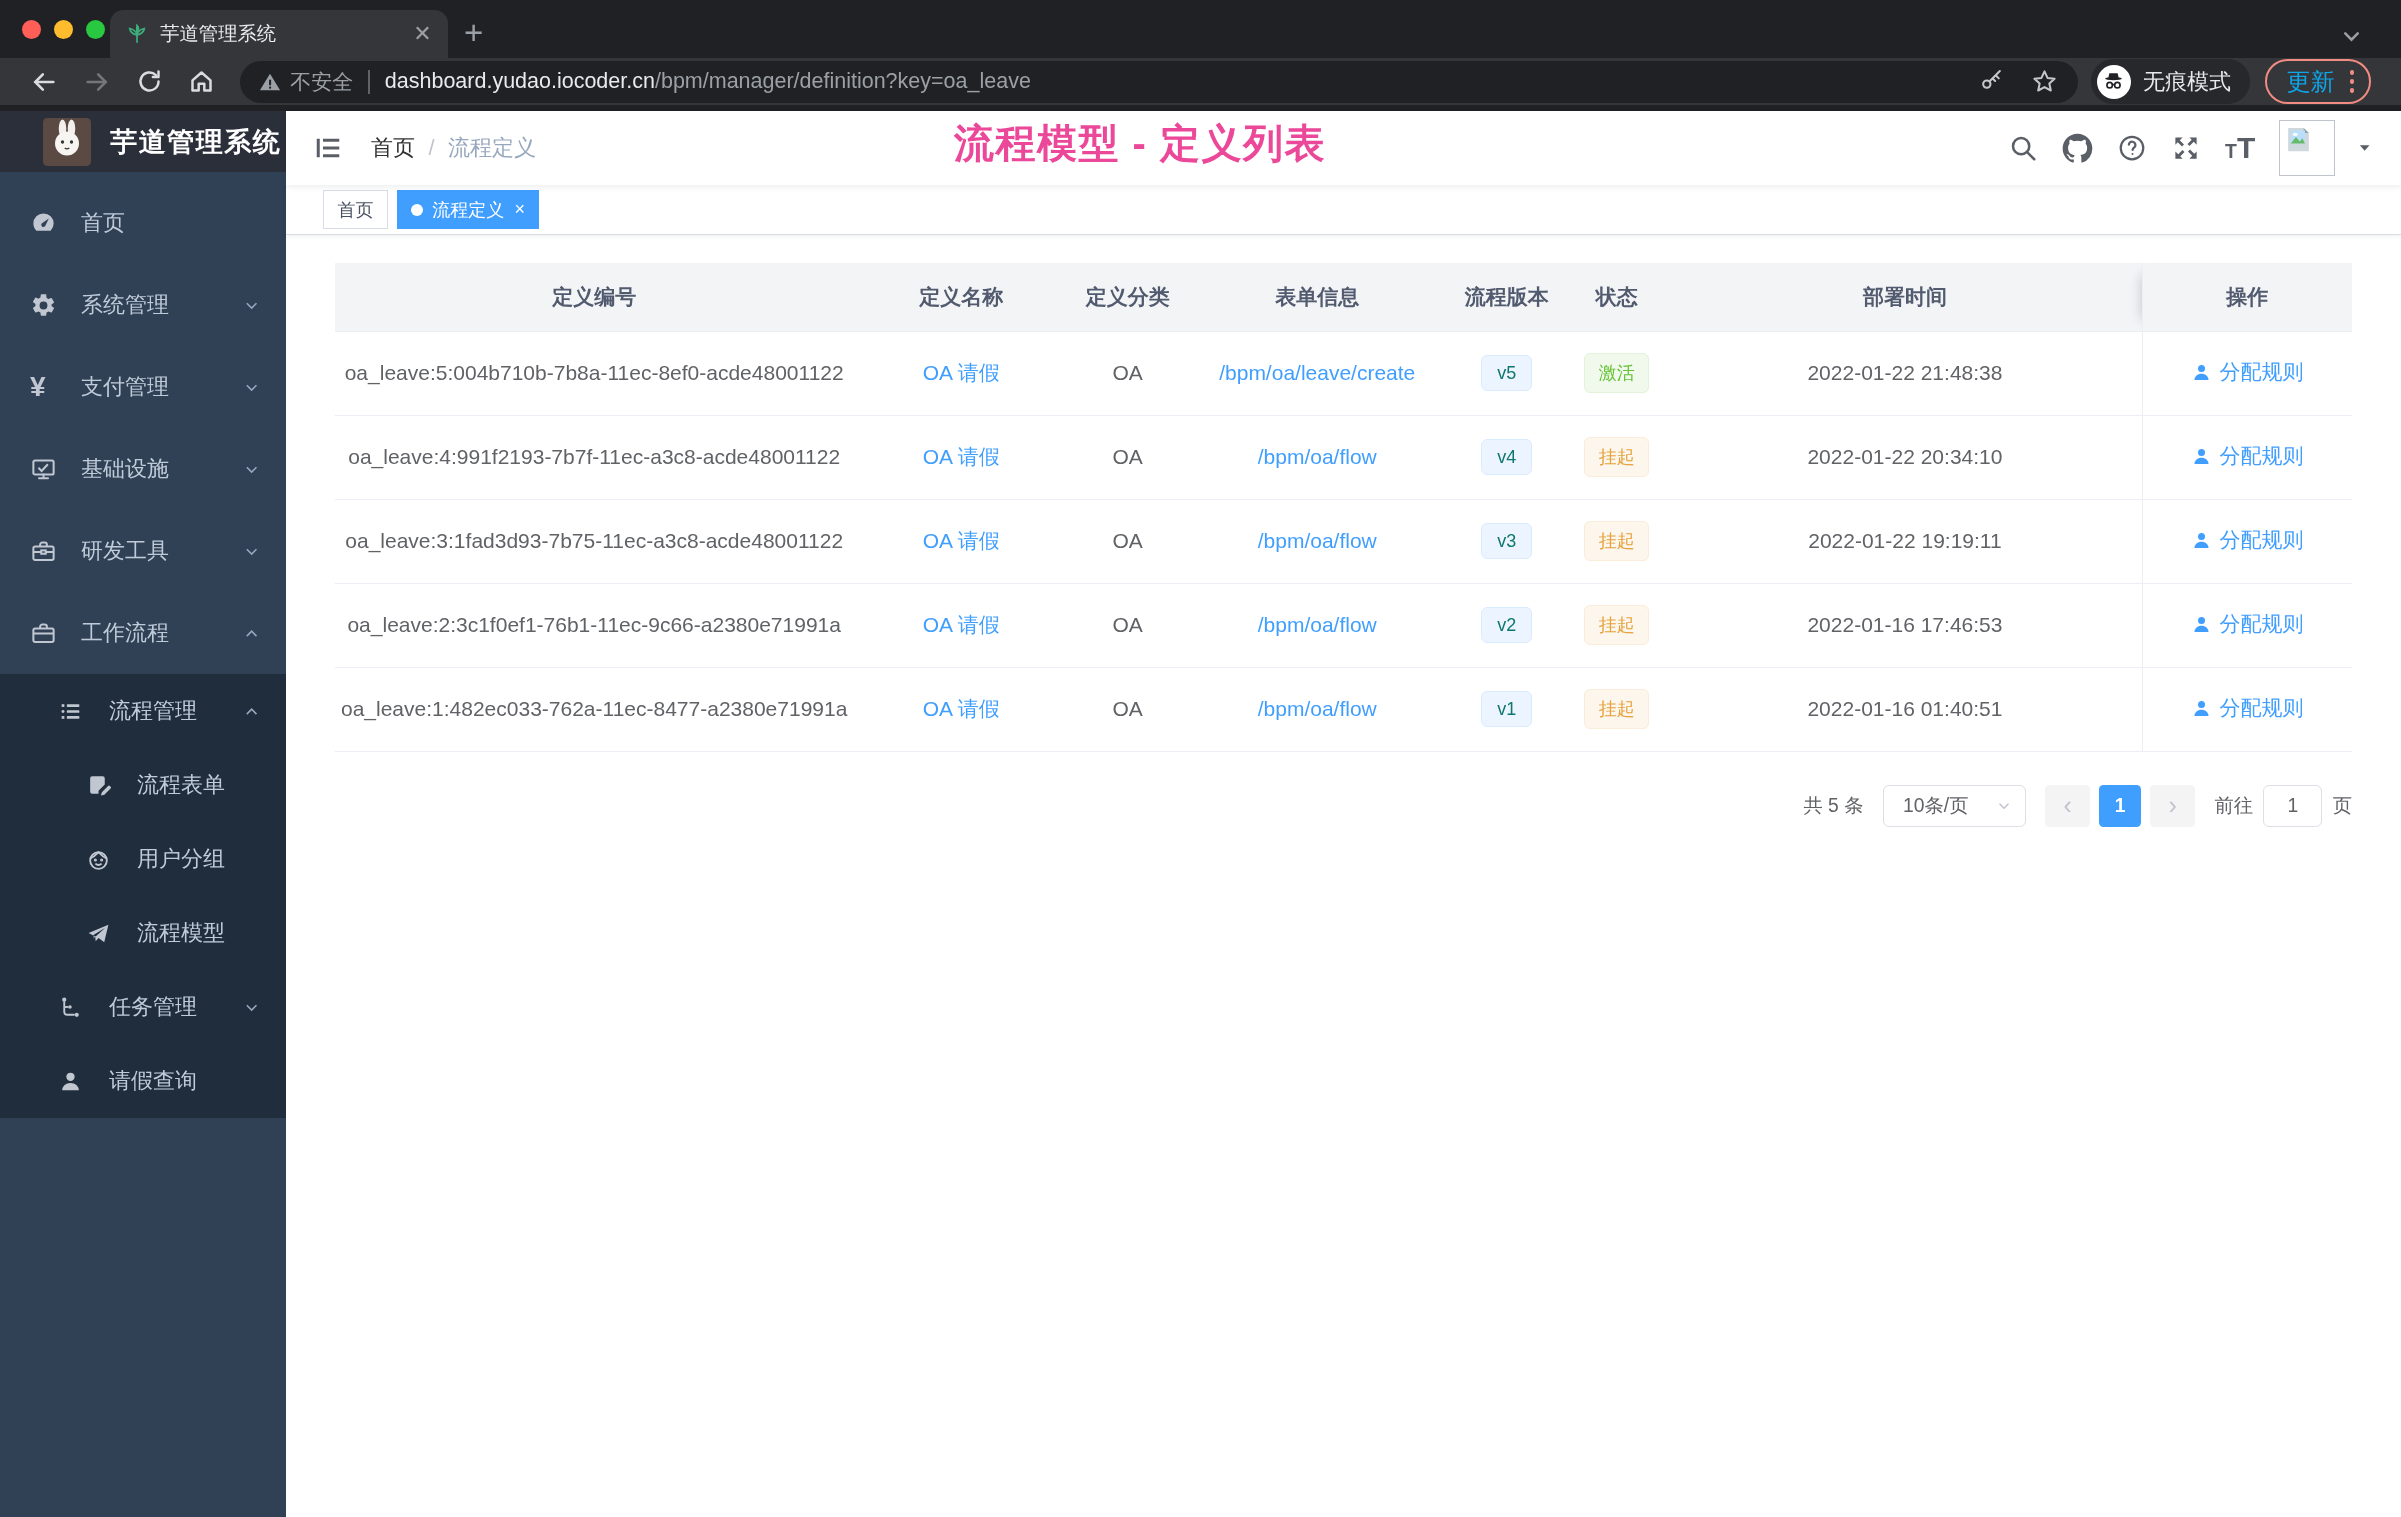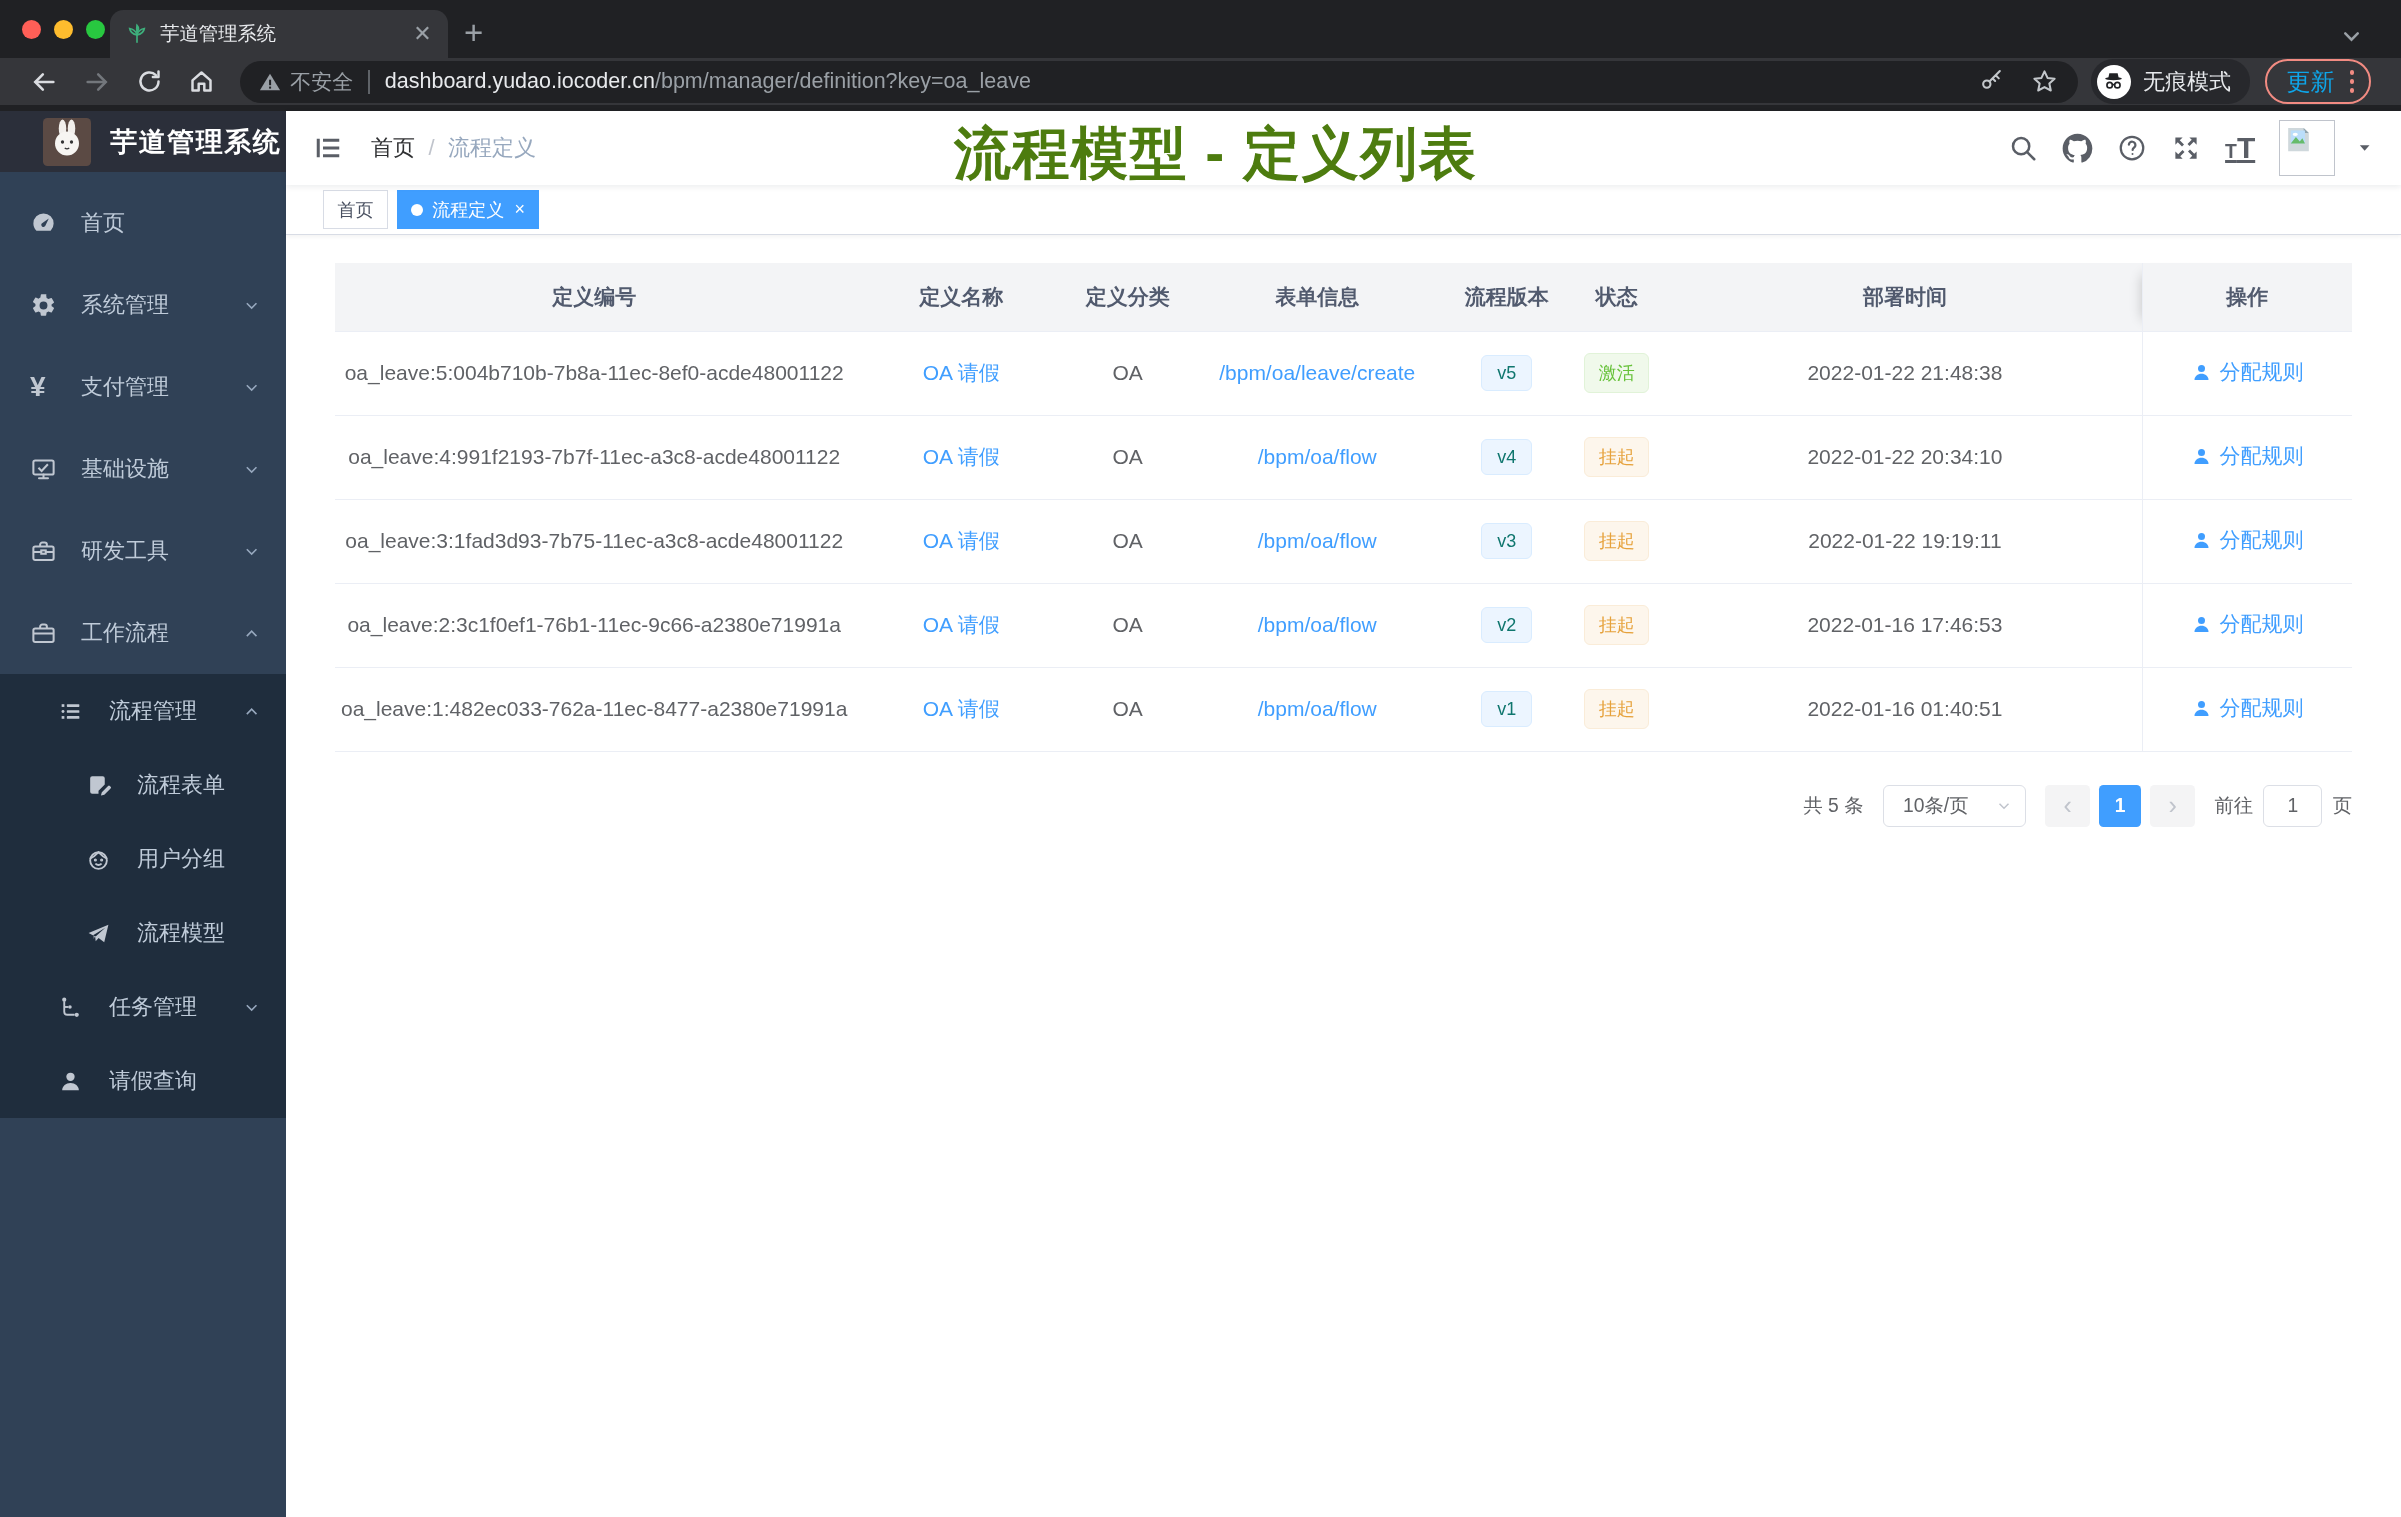--- a/index.html
+++ b/index.html
@@ -51,27 +51,27 @@
   .submenu .menu-item { height:74px; padding-left:58px; }
   .submenu .menu-item.depth3 { padding-left:86px; }
 
   .main { flex:1; display:flex; flex-direction:column; background:#fff; min-width:0; }
   .navbar { height:74px; display:flex; align-items:center; padding:0 27px; position:relative;
             box-shadow:0 1.5px 6px rgba(0,21,41,.08); z-index:5; background:#fff; }
   .hamburger { color:#5a5e66; }
   .breadcrumb { margin-left:28px; font-size:22px; color:#303133; display:flex; gap:13.4px; align-items:center; }
   .breadcrumb .sep { color:#c0c4cc; }
   .breadcrumb .cur { color:#97a8be; }
-  .nav-right { margin-left:auto; display:flex; align-items:center; gap:24px; color:#5a5e66;text-decoration:underline; }
+  .nav-right { margin-left:auto; display:flex; align-items:center; gap:24px; color:#5a5e66; }
   .avatar { width:56px; height:56px; background:#fff; border:1.5px solid #c0c4cc; display:flex; align-items:flex-start; padding:3px; }
   .caret { color:#5a5e66; margin-left:-4.5px; }
   .tt { font-weight:600; color:#5a5e66; font-size:30px; line-height:1; }
   .tt small { font-size:19.3px; font-weight:700; }
 
-  .annotation { position:absolute; left:954px; top:116px; z-index:60; color:#4d7c0f; font-size:57px; font-weight:600; letter-spacing:1.5px; white-space:nowrap; }
+  .annotation { position:absolute; left:954px; top:116px; z-index:60; color:#ec4899; font-size:40px; font-weight:600; letter-spacing:1.5px; white-space:nowrap; }
 
   .tagsbar { height:50px; border-bottom:1.5px solid #d8dce5; box-shadow:0 1.5px 4.5px rgba(0,0,0,.05); display:flex;
              align-items:center; padding:0 37px; gap:9px; background:#fff; position:relative; z-index:4; }
   .tag { height:39px; display:inline-flex; align-items:center; padding:0 13.4px; border:1.5px solid #d8dce5; background:#fff;
          color:#495060; font-size:18px; cursor:pointer; }
   .tag.active { background:#409eff; border-color:#409eff; color:#fff; }
   .tag .dot { width:12px; height:12px; border-radius:50%; background:#fff; margin-right:9px; }
   .tag .x { margin-left:10.4px; font-size:18px; }
 
   .content { flex:1; padding:28px 49px; }

